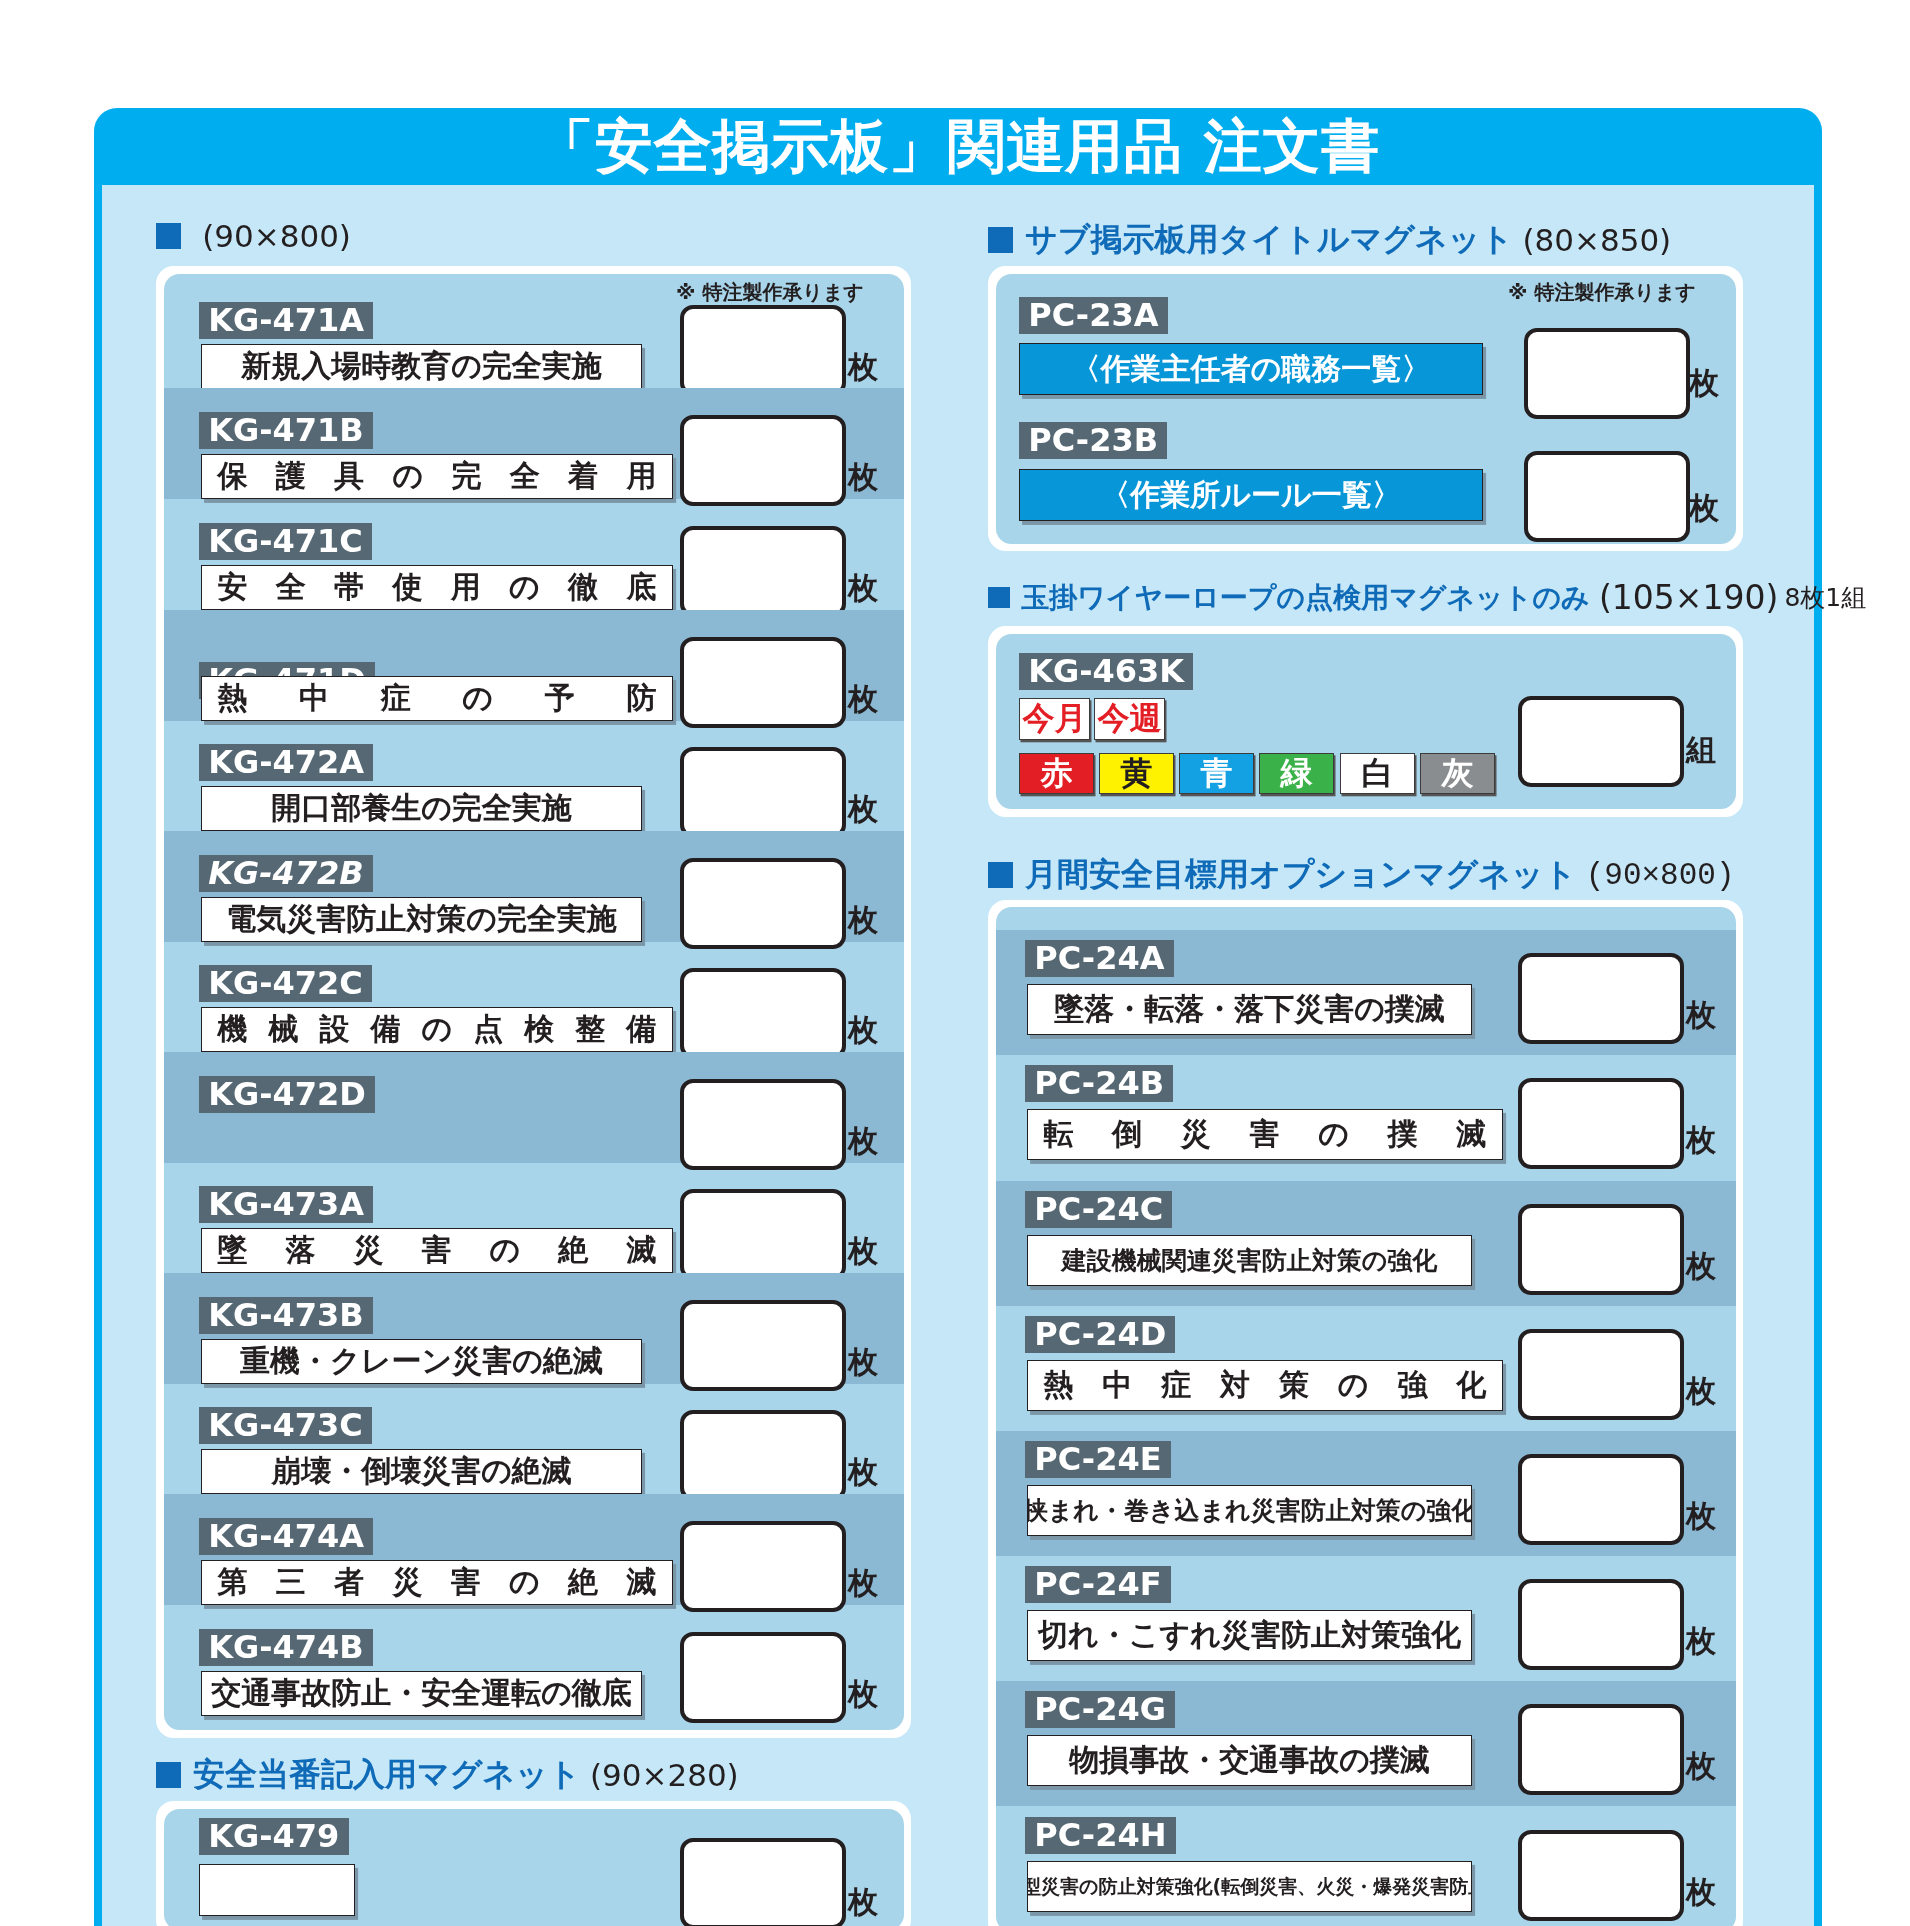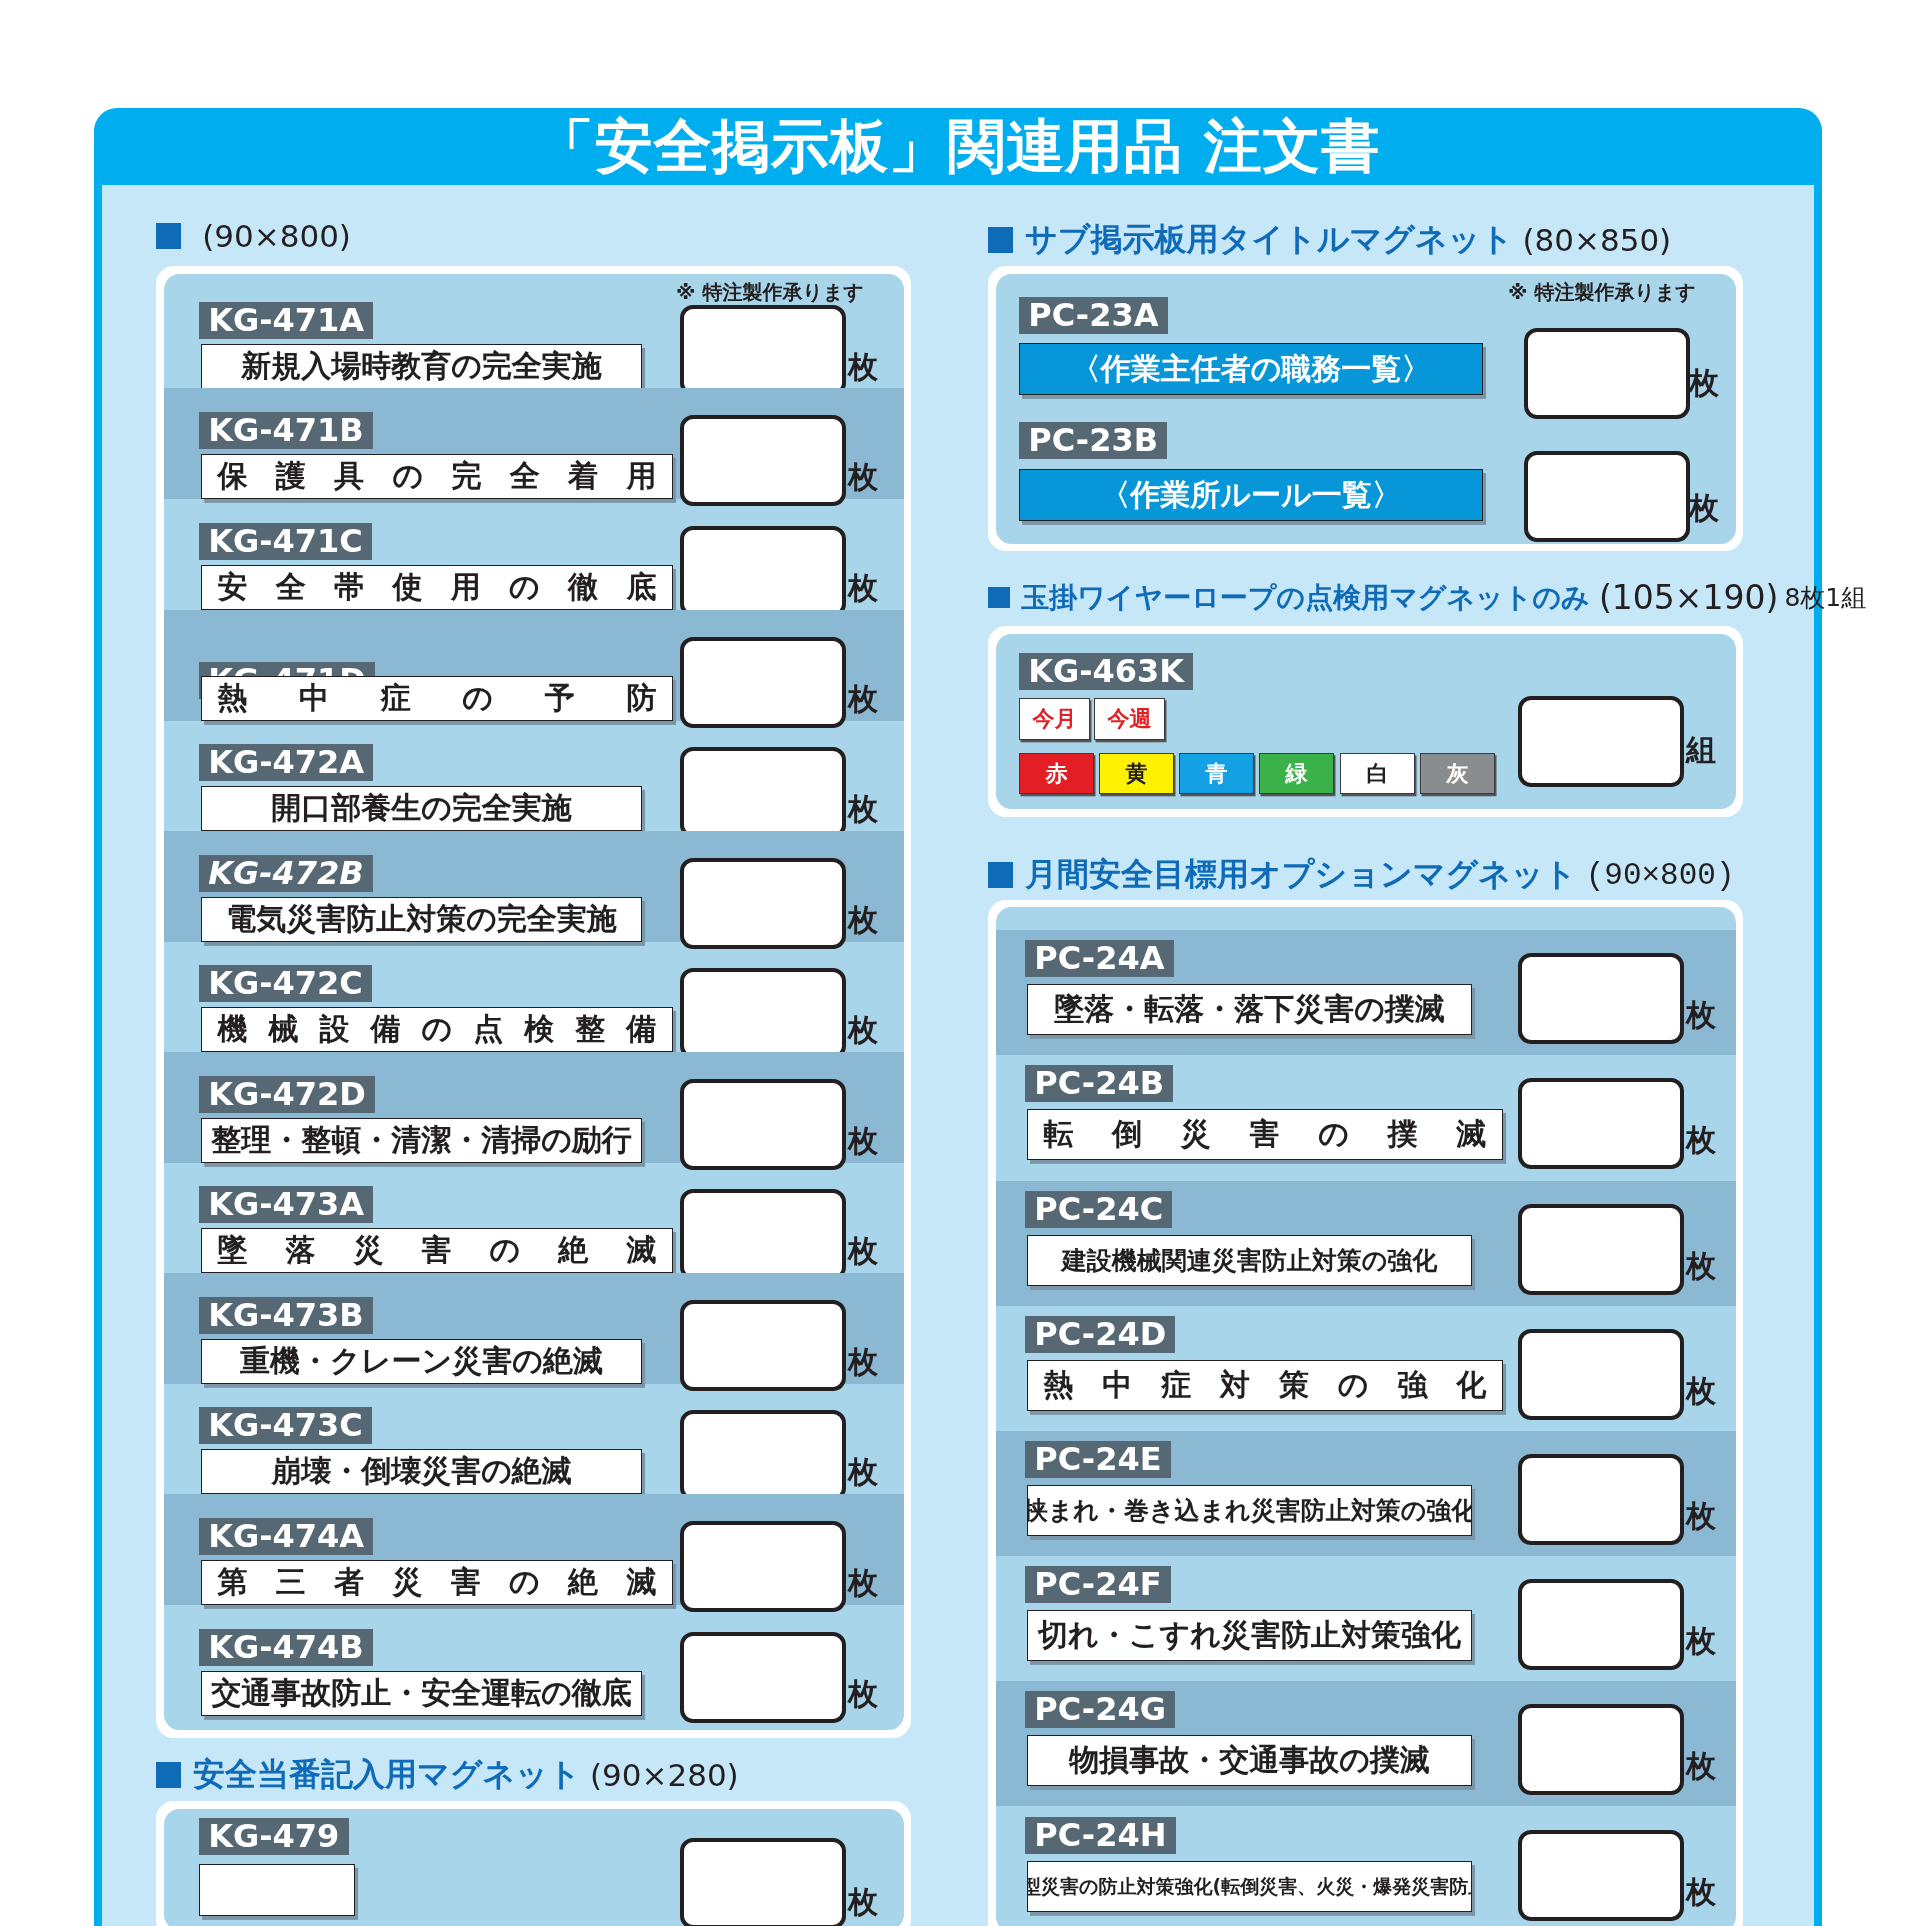--- a/index.html
+++ b/index.html
@@ -15,21 +15,21 @@
   .box-blue{background:#a9d5ea;border-radius:15.4px;overflow:hidden;}
   .row{position:absolute;left:0;width:100%;}
   .row.dark{background:#8bb8d3;}
   .code{position:absolute;background:#566873;color:#fff;font-weight:bold;font-size:32px;line-height:37px;padding:0 9.2px;height:37px;white-space:nowrap;}
   .plate{position:absolute;background:#fff;border:1.9px solid #231f20;box-shadow:3.1px 3.9px 0 #7b96a6;display:flex;align-items:center;justify-content:center;font-weight:bold;font-size:30px;color:#231f20;white-space:nowrap;overflow:hidden;}
   .plate.spread{justify-content:space-between;padding:0 15.4px;}
   .plate.blue{background:#0797d9;color:#fff;}
   .qty{position:absolute;background:#fff;border:4.6px solid #231f20;border-radius:13px;}
   .unit{position:absolute;font-weight:bold;font-size:30px;color:#231f20;}
   .note{position:absolute;font-weight:bold;font-size:20px;color:#231f20;white-space:nowrap;}
-  .chip{position:absolute;display:flex;align-items:center;justify-content:center;font-weight:bold;font-size:22px;border:1.2px solid #3b3b3b;box-shadow:1.5px 2.3px 0 #555;}
+  .chip{position:absolute;display:flex;align-items:center;justify-content:center;font-weight:bold;font-size:32px;border:1.2px solid #3b3b3b;box-shadow:1.5px 2.3px 0 #555;}
 </style>
 </head>
 <body>
 
 <div id="outer" class="abs"></div>
 <div id="outer-inner" class="abs"></div>
 <div id="title" class="abs">「安全掲示板」関連用品 注文書</div>
 
 <div class="abs sec-head" style="left:156px;top:218px;">
   <span class="sq"></span>
@@ -110,21 +110,20 @@
         <span>点</span>
         <span>検</span>
         <span>整</span>
         <span>備</span>
       </div>
       <div class="qty" style="left: 516px; top: 27px; width: 158px; height: 83px;"></div>
       <div class="unit" style="left: 684px; top: 69px;">枚</div>
     </div>
     <div class="row dark" style="top: 778px; height: 111px;">
       <div class="code" style="left: 35px; top: 24px; text-align: center;">KG-472D</div>
-      <div class="plate" style="left: 37px; top: 66px; width: 439px; height: 43px;">整理・整頓・清潔・清掃の励行</div>
       <div class="qty" style="left: 516px; top: 27px; width: 158px; height: 83px;"></div>
       <div class="unit" style="left: 684px; top: 69px;">枚</div>
     </div>
     <div class="row" style="top: 888px; height: 111px;">
       <div class="code" style="left: 35px; top: 24px;">KG-473A</div>
       <div class="plate spread" style="left: 37px; top: 66px; width: 439px; height: 43px;">
         <span>墜</span>
         <span>落</span>
         <span>災</span>
         <span>害</span>

